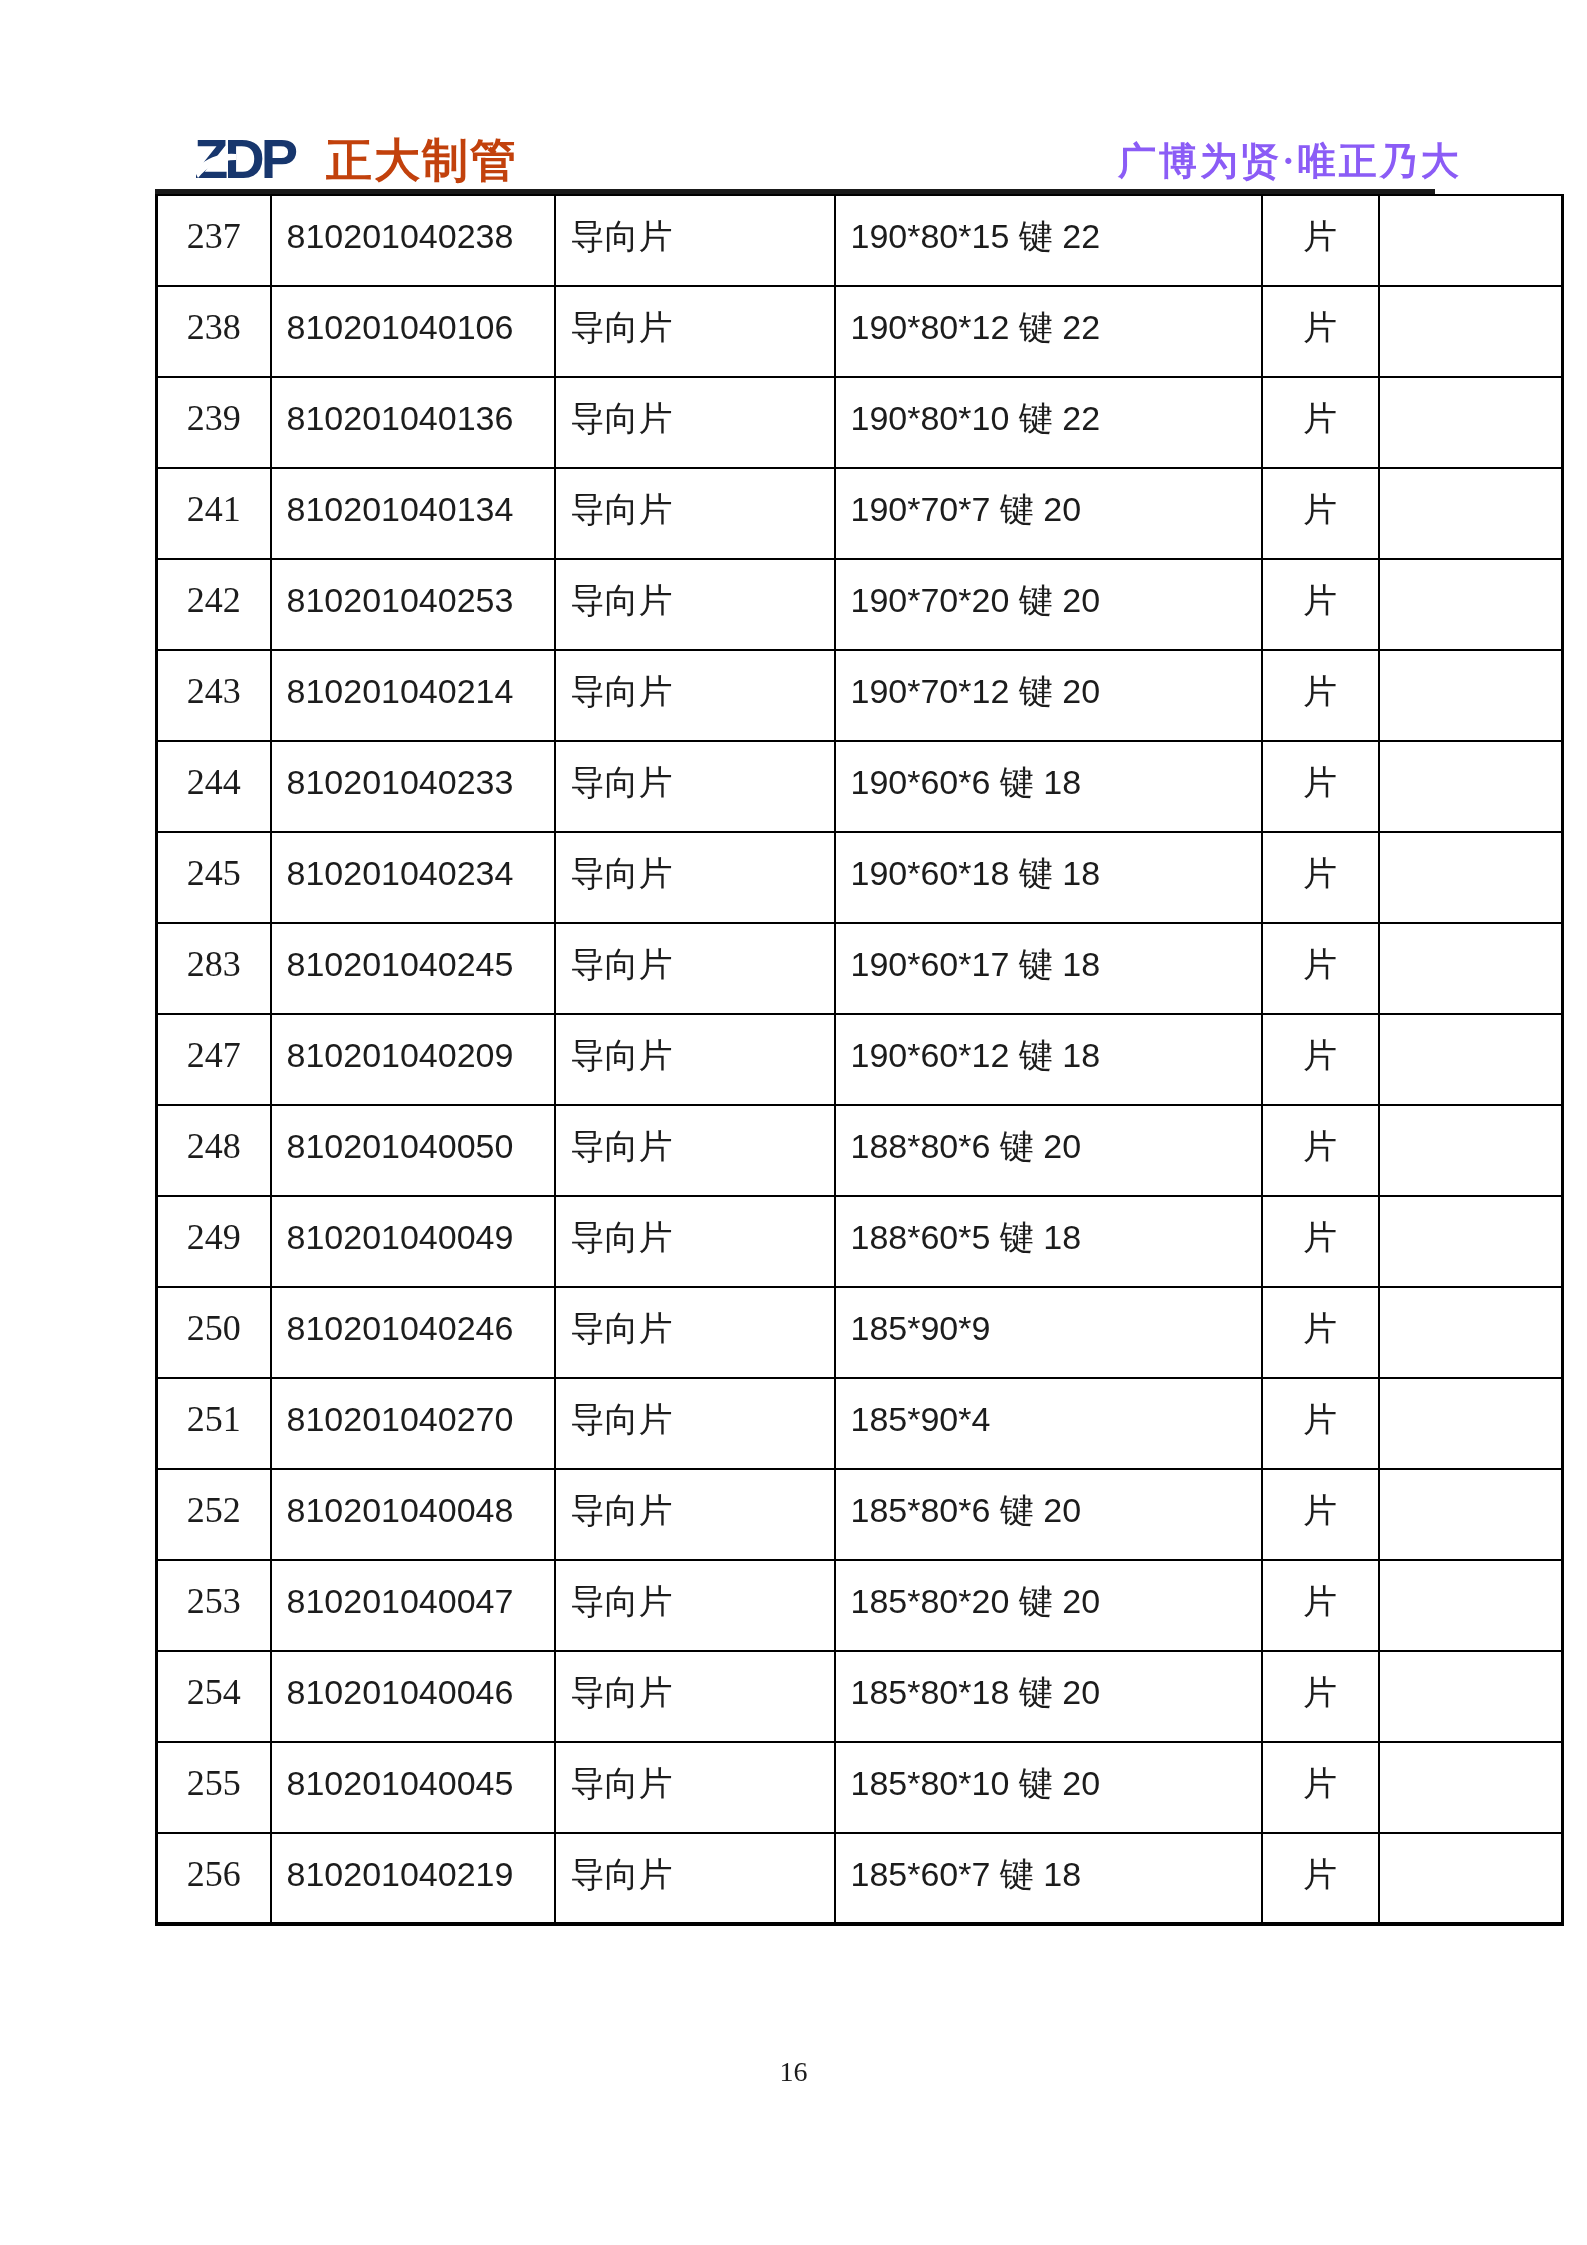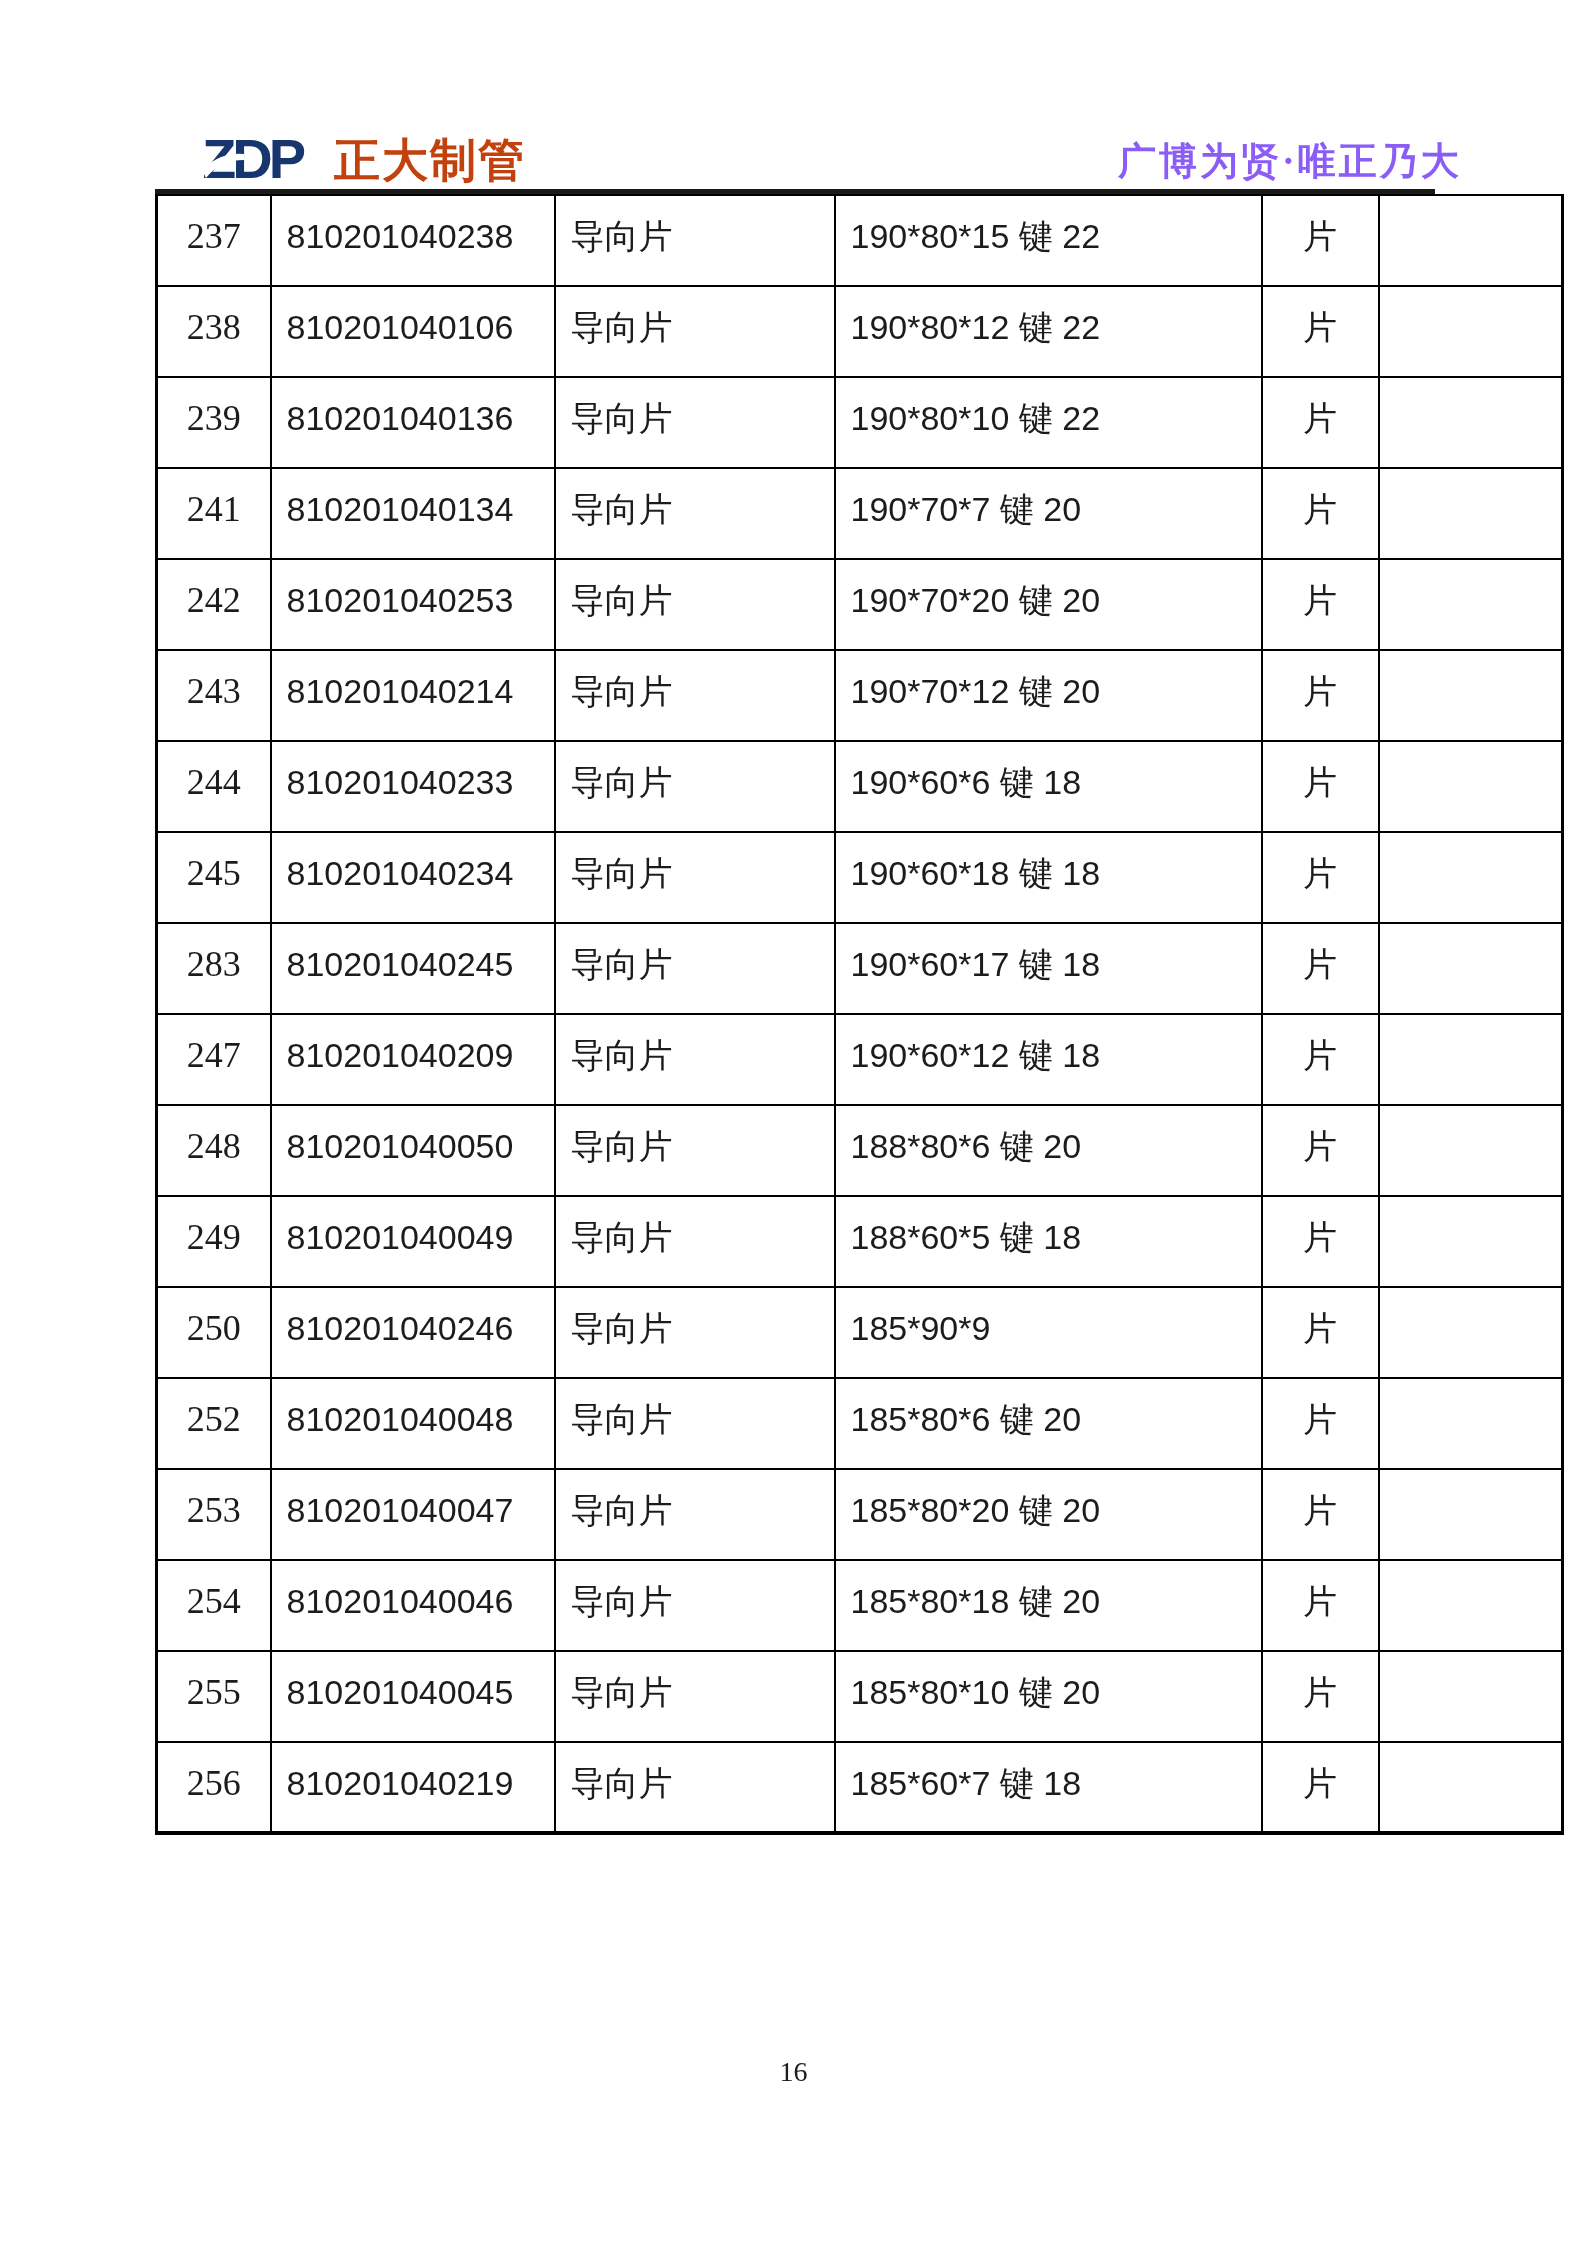--- a/index.html
+++ b/index.html
@@ -15,21 +15,20 @@
   }
 
   
   .logo-block {
     position: absolute;
     left: 196px;
     top: 134px;
     display: flex;
     align-items: flex-end;
     gap: 16px;
-    margin-left: 8px;
   }
   .logo-mark { position: relative; width: 114px; height: 50px; }
   .logo-company {
     font-family: Liberation Sans, sans-serif;
     font-weight: bold;
     font-size: 46px;
     line-height: 48px;
     color: #c2410c;
     letter-spacing: 2px;
     white-space: nowrap;
@@ -233,20 +232,28 @@
         </tr>
         <tr>
           <td class="col-index">250</td>
           <td class="col-code">810201040246</td>
           <td class="col-name">导向片</td>
           <td class="col-spec">185*90*9</td>
           <td class="col-unit">片</td>
           <td class="col-remark"></td>
         </tr>
         <tr>
+          <td class="col-index">251</td>
+          <td class="col-code">810201040270</td>
+          <td class="col-name">导向片</td>
+          <td class="col-spec">185*90*4</td>
+          <td class="col-unit">片</td>
+          <td class="col-remark"></td>
+        </tr>
+        <tr>
           <td class="col-index">252</td>
           <td class="col-code">810201040048</td>
           <td class="col-name">导向片</td>
           <td class="col-spec">185*80*6 键 20</td>
           <td class="col-unit">片</td>
           <td class="col-remark"></td>
         </tr>
         <tr>
           <td class="col-index">253</td>
           <td class="col-code">810201040047</td>

